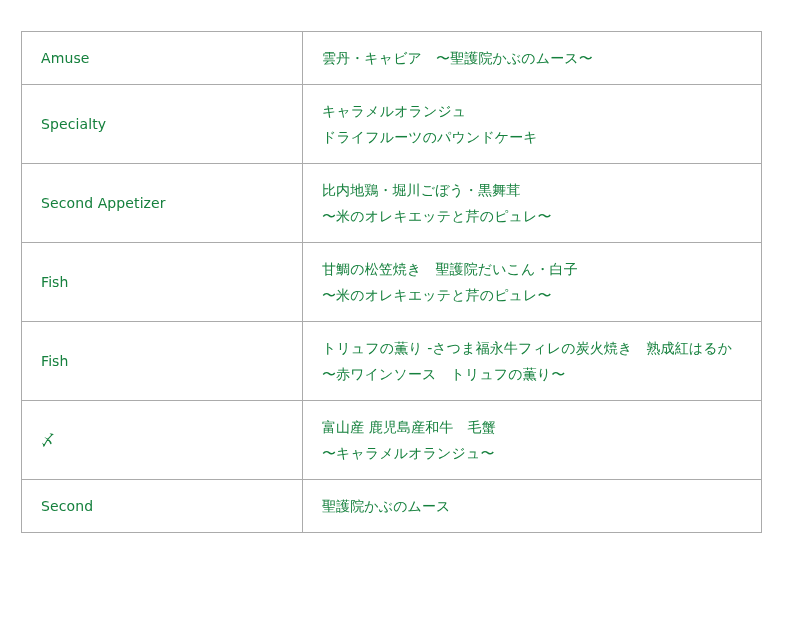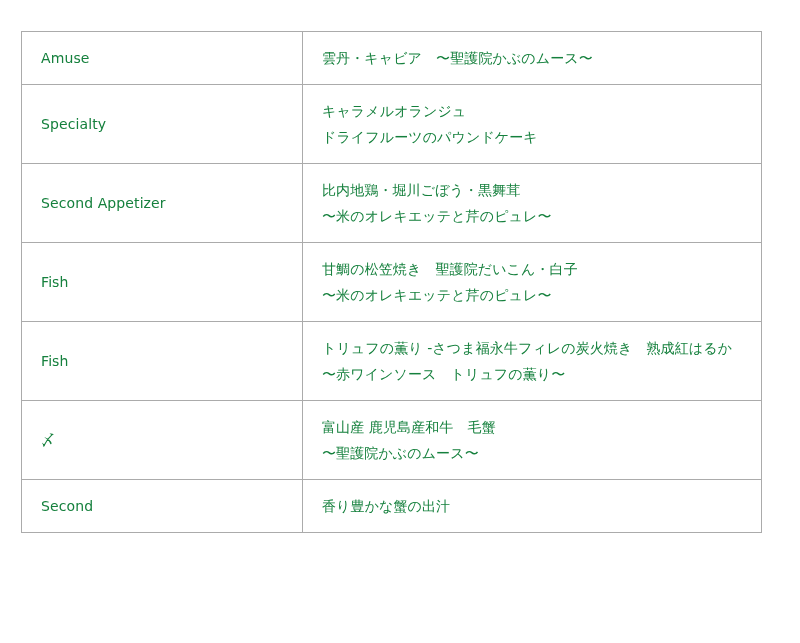--- a/index.html
+++ b/index.html
@@ -80,24 +80,24 @@
         <td class="label-cell">Fish</td>
         <td class="desc-cell">
           <span class="desc-line">トリュフの薫り -さつま福永牛フィレの炭火焼き　熟成紅はるか</span>
           <span class="desc-line">〜赤ワインソース　トリュフの薫り〜</span>
         </td>
       </tr>
       <tr>
         <td class="label-cell">〆</td>
         <td class="desc-cell">
           <span class="desc-line">富山産 鹿児島産和牛　毛蟹</span>
-          <span class="desc-line">〜聖護院かぶのムース〜</span>
+          <span class="desc-line">〜キャラメルオランジュ〜</span>
         </td>
       </tr>
       <tr>
         <td class="label-cell">Second</td>
         <td class="desc-cell">
-          <span class="desc-line">香り豊かな蟹の出汁</span>
+          <span class="desc-line">聖護院かぶのムース</span>
         </td>
       </tr>
     </tbody>
   </table>
 </div>
 
 </body></html>

